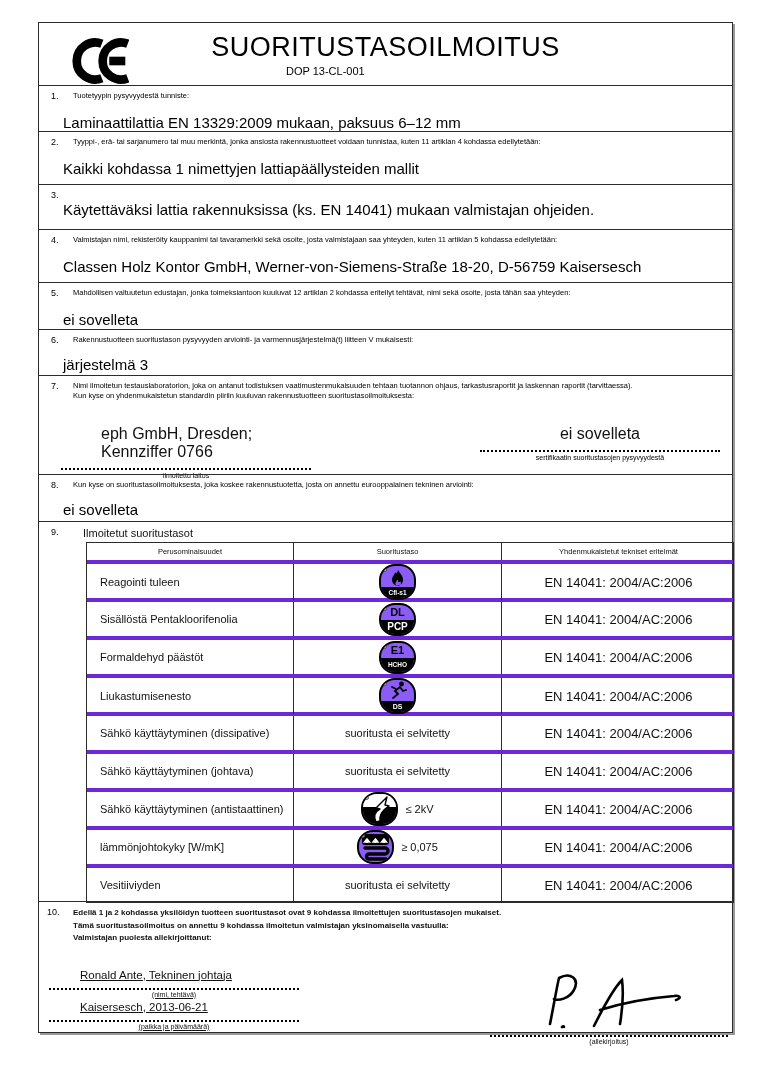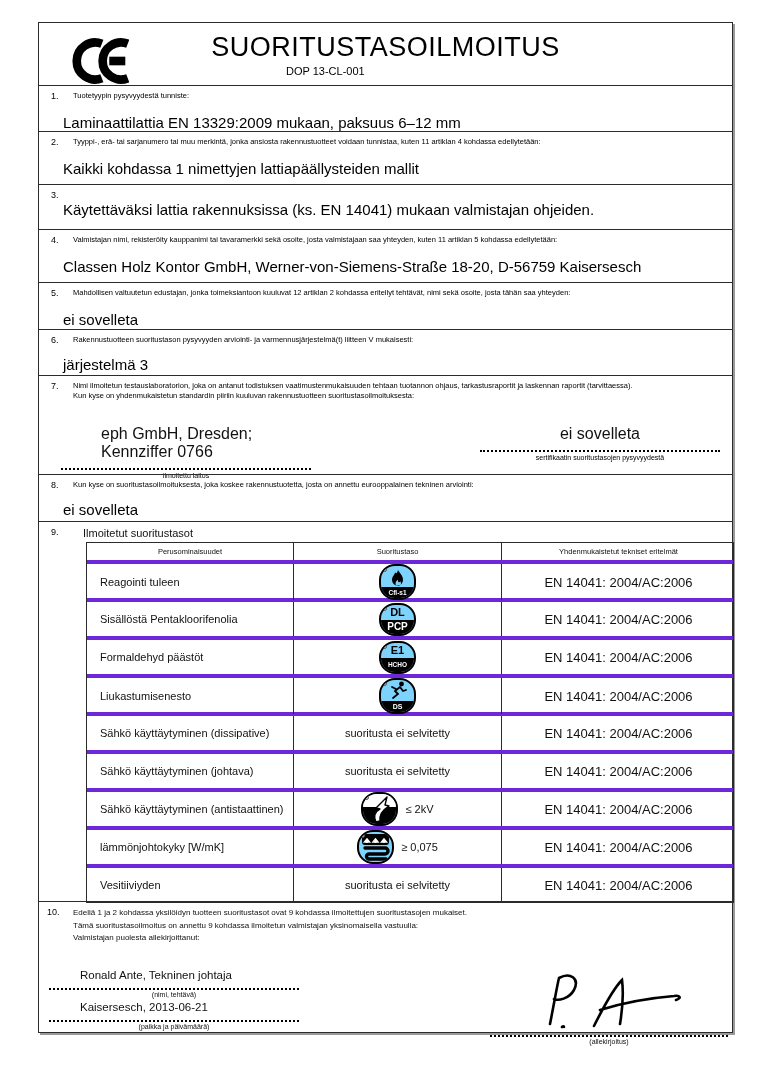--- a/index.html
+++ b/index.html
@@ -38,36 +38,36 @@
   .perf-table { margin-left:47px; width:648px; border:1px solid #2b2b2b; }
   .t-head { display:grid; grid-template-columns:206px 208px 234px; height:17px;text-align:center; }
   .t-head > div { font-size:7.5px; display:flex; align-items:center; justify-content:center; }
   .t-row { display:grid; grid-template-columns:206px 208px 234px; height:38px; border-top:4px solid #6d28d9; }
   .t-row > div { display:flex; align-items:center; }
   .t-head > div + div, .t-row > div + div { border-left:1px solid #2b2b2b; }
   .c-char { padding-left:13px; font-size:11px; }
   .c-perf { justify-content:center; gap:7px; font-size:11px; }
   .c-spec { justify-content:center; font-size:13px; }
   
-  .pict { width:37px; border:2px solid #000; border-radius:16px; background:#7dd3fc; overflow:hidden; position:relative; flex:0 0 auto; }
+  .pict { width:37px; border:2px solid #000; border-radius:16px; background:#8b5cf6; overflow:hidden; position:relative; flex:0 0 auto; }
   .pict::before { content:""; position:absolute; left:1px; top:1px; width:3px; height:3px; border:1px solid #444; border-radius:50%; background:#fff; }
   .pict .band { background:#000; color:#fff; text-align:center; font-weight:bold; line-height:11px; }
   .pict .toplab { color:#000; text-align:center; font-weight:bold; }
   .pict-fire .art { height:21px; display:flex; align-items:flex-end; justify-content:center; }
   .pict-fire .band { font-size:6.5px; height:11px; }
   .pict-2row .toplab { font-size:11px; line-height:15px; height:15px; }
   .pict-2row .band { font-size:10px; height:14px; line-height:14px; }
   .pict-2row .band.small { font-size:6.5px; line-height:14px; }
   .pict-ds .art { height:21px; display:flex; align-items:center; justify-content:center; }
   .pict-ds .band { font-size:7px; height:11px; }
   .pict-plain { height:34px; }
   
   .sect10 { height:161px; }
-  .s10-line { font-size:8px; line-height:12.5px; }
-  .s10-left { margin-left:-24px; margin-top:24px; width:250px; }
+  .s10-line { font-size:8px; line-height:12.5px;font-weight:bold; }
+  .s10-left { margin-left:-24px; margin-top:24px; width:250px;text-decoration:underline; }
   .s10-value { font-size:11.5px; margin-left:31px; }
   .s10-caption { font-size:7px; text-align:center; margin-top:1px; margin-bottom:3px; }
   .s10-right { position:absolute; right:4px; bottom:14px; width:238px; text-align:center; }
   .sig-svg { position:absolute; right:40px; bottom:28px; }
 </style>
 </head>
 <body>
 
 <div class="doc">
 

